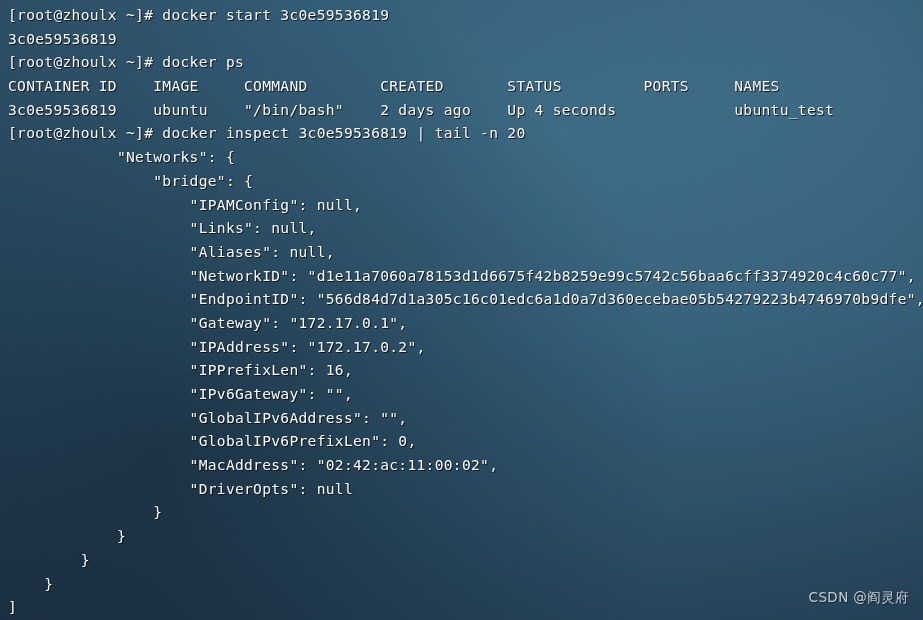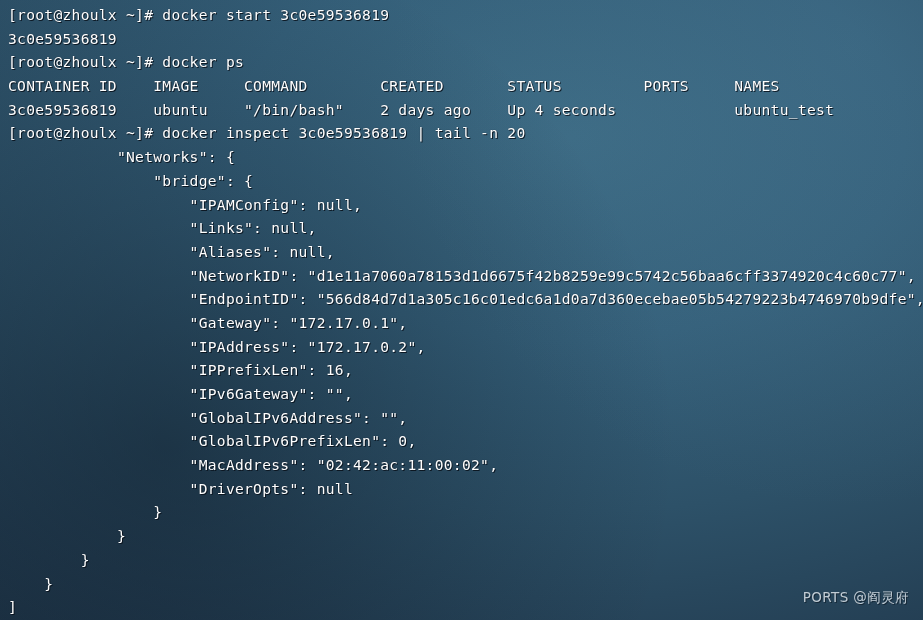--- a/index.html
+++ b/index.html
@@ -55,14 +55,14 @@
     color: rgba(228,236,242,0.82);
     text-shadow: 1px 1px 0 rgba(8,16,26,0.55);
     letter-spacing: 0.03em;
   }
 </style>
 </head>
 <body>
 
 <div id="terminal">
   <div id="lines"><div class="line">[root@zhoulx ~]# docker start 3c0e59536819</div><div class="line">3c0e59536819</div><div class="line">[root@zhoulx ~]# docker ps</div><div class="line">CONTAINER ID    IMAGE     COMMAND        CREATED       STATUS         PORTS     NAMES</div><div class="line">3c0e59536819    ubuntu    "/bin/bash"    2 days ago    Up 4 seconds             ubuntu_test</div><div class="line">[root@zhoulx ~]# docker inspect 3c0e59536819 | tail -n 20</div><div class="line">            "Networks": {</div><div class="line">                "bridge": {</div><div class="line">                    "IPAMConfig": null,</div><div class="line">                    "Links": null,</div><div class="line">                    "Aliases": null,</div><div class="line">                    "NetworkID": "d1e11a7060a78153d1d6675f42b8259e99c5742c56baa6cff3374920c4c60c77",</div><div class="line">                    "EndpointID": "566d84d7d1a305c16c01edc6a1d0a7d360ecebae05b54279223b4746970b9dfe",</div><div class="line">                    "Gateway": "172.17.0.1",</div><div class="line">                    "IPAddress": "172.17.0.2",</div><div class="line">                    "IPPrefixLen": 16,</div><div class="line">                    "IPv6Gateway": "",</div><div class="line">                    "GlobalIPv6Address": "",</div><div class="line">                    "GlobalIPv6PrefixLen": 0,</div><div class="line">                    "MacAddress": "02:42:ac:11:00:02",</div><div class="line">                    "DriverOpts": null</div><div class="line">                }</div><div class="line">            }</div><div class="line">        }</div><div class="line">    }</div><div class="line">]</div></div>
-  <div id="watermark">PORTS @阎灵府</div>
+  <div id="watermark">CSDN @阎灵府</div>
 </div>
 
 </body></html>

